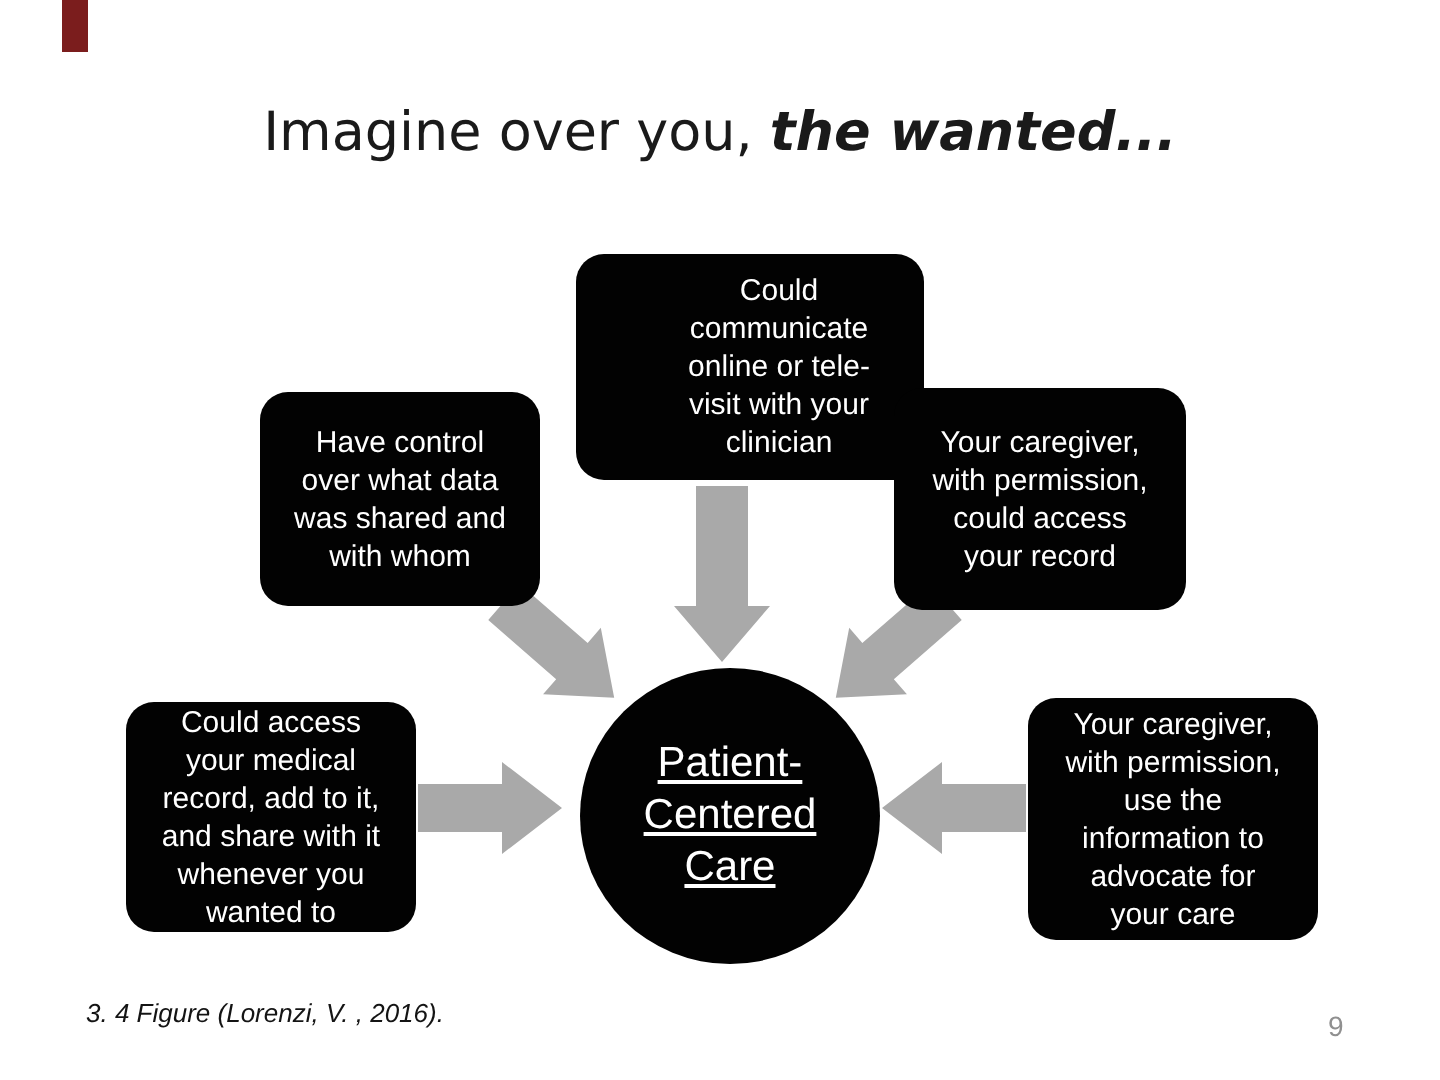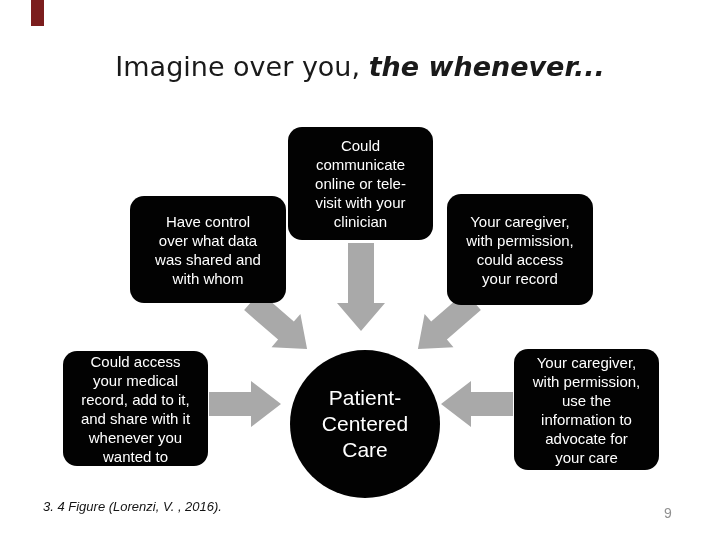--- a/index.html
+++ b/index.html
@@ -38,48 +38,49 @@
     position:absolute;z-index:2;
     background:var(--box-fill);color:var(--box-text);
     border-radius:14px;
     display:flex;align-items:center;justify-content:center;
     text-align:center;
   }
   .node-label{
     white-space:pre-line;
     font-size:15px;line-height:19px;
   }
-  .node-top        {left:288px;top:127px;width:145px;height:113px;}
-  .node-upper-left {left:130px;top:196px;width:156px;height:107px;}
+  .node-top        {left:288px;top:127px;width:145px;height:113px;padding-left:29px;}
+  .node-upper-left {left:130px;top:196px;width:140px;height:107px;}
   .node-upper-right{left:447px;top:194px;width:146px;height:111px;}
   .node-lower-left {left:63px; top:351px;width:145px;height:115px;}
   .node-lower-right{left:514px;top:349px;width:145px;height:121px;}
   .node-center{
-    left:290px;top:350px;width:150px;height:148px;
+    left:290px;top:334px;width:150px;height:148px;
     border-radius:50%;
+    text-decoration:underline;
   }
   .node-center .node-label{font-size:21px;line-height:26px;}
   .citation{
     position:absolute;left:43px;top:499px;
     font-size:13px;color:var(--footer-dark);font-style:italic;
   }
   .page-number{
     position:absolute;left:664px;top:505px;
     font-size:14px;color:var(--pagenum-gray);
   }
 </style>
 </head>
 <body>
 
 <div class="slide">
 
   <div class="ribbon"></div>
 
   <div class="title">
-    <span>Imagine over you, </span><span class="emph">the whenever...</span>
+    <span>Imagine over you, </span><span class="emph">the wanted...</span>
   </div>
 
   <svg class="arrow-layer" viewBox="0 0 720 540" aria-hidden="true">
     <polygon points="348,243 374,243 374,303 385,303 361,331 337,303 348,303"></polygon>
     <g transform="translate(252,301) rotate(41)">
       <polygon points="0,-12 45,-12 45,-22 73,0 45,22 45,12 0,12"></polygon>
     </g>
     <g transform="translate(473,301) rotate(139)">
       <polygon points="0,-12 45,-12 45,-22 73,0 45,22 45,12 0,12"></polygon>
     </g>

